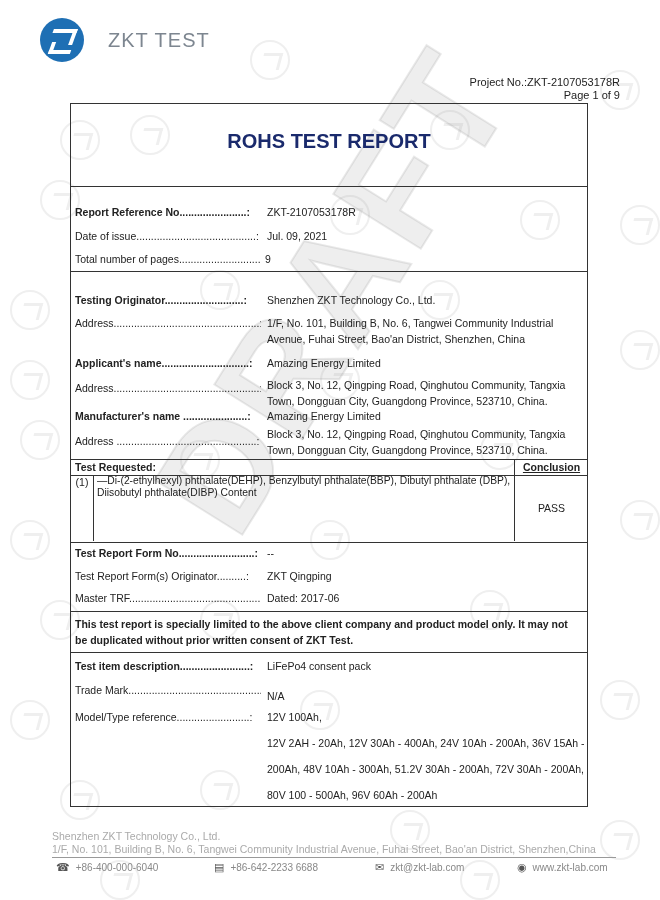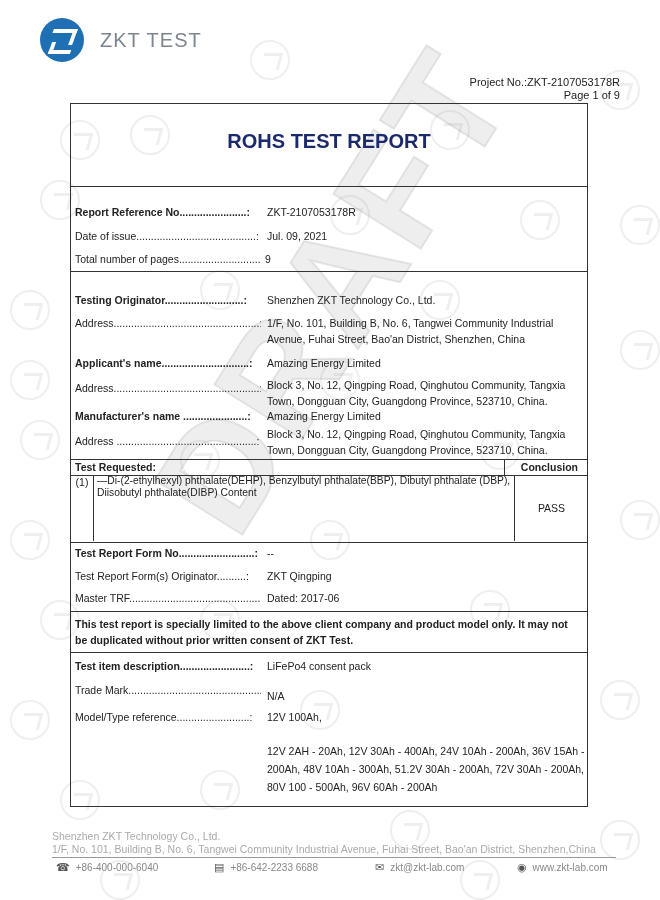--- a/index.html
+++ b/index.html
@@ -18,34 +18,34 @@
       letter-spacing: 4px; z-index: 1; pointer-events: none; white-space: nowrap;
       -webkit-text-stroke: 2px rgba(140,140,140,0.18);
     }
     .header { position: absolute; left: 40px; top: 18px; right: 40px; height: 60px; z-index: 2; }
     .logo { position: absolute; left: 0; top: 0; display: flex; align-items: center; }
     .logo-mark { width: 44px; height: 44px; border-radius: 50%; background: #1e6fb4; position: relative; }
     .logo-mark::before { content: ""; position: absolute; left: 11px; top: 11px; width: 20px; height: 12px;
       border-top: 4px solid #fff; border-right: 4px solid #fff; transform: skewX(-20deg); }
     .logo-mark::after { content: ""; position: absolute; left: 10px; top: 24px; width: 18px; height: 8px;
       border-bottom: 4px solid #fff; border-left: 4px solid #fff; transform: skewX(-20deg); }
-    .logo-text { margin-left: 16px; font-size: 20px; color: #7d8690; letter-spacing: 1px; }
+    .logo-text { margin-left: 24px; font-size: 20px; color: #7d8690; letter-spacing: 1px; }
     .proj { position: absolute; right: 0; top: 18px; text-align: right; font-size: 11px; line-height: 13px; color: #222; margin-top: 40px; }
     .frame { position: absolute; left: 70px; top: 103px; width: 516px; height: 702px; border: 1px solid #333; z-index: 2; }
     .title { position: absolute; left: 0; right: 0; top: 26px; text-align: center; font-size: 20px; font-weight: bold; color: #1a2a6c; }
     .sec { position: absolute; left: 0; right: 0; border-top: 1px solid #333; }
     .row { position: absolute; left: 4px; font-size: 10.5px; }
     .lbl { position: absolute; left: 0; width: 186px; white-space: nowrap; overflow: hidden; }
     .lbl.b { font-weight: bold; }
     .val { position: absolute; left: 192px; width: 318px; line-height: 16px; }
     .val.b { font-weight: normal; }
     .tr-table { position: absolute; left: 0; right: 0; top: 355px; height: 82px; border-top: 1px solid #333; border-bottom: 1px solid #333; font-size: 10.5px; }
     .tr-head { position: absolute; left: 0; right: 0; top: 0; height: 15px; border-bottom: 1px solid #333; font-weight: bold; }
     .tr-head .c1 { position: absolute; left: 4px; top: 1px; }
-    .tr-head .c2 { position: absolute; left: 433px; top: 1px; width: 73px; text-align: right; border-left: 1px solid #333; height: 15px; top: 0; line-height: 15px; }
+    .tr-head .c2 { position: absolute; left: 443px; top: 1px; width: 73px; text-align: center; border-left: 1px solid #333; height: 15px; top: 0; line-height: 15px; text-decoration: underline; }
     .tr-num { position: absolute; left: 0; top: 15px; width: 22px; height: 66px; border-right: 1px solid #333; text-align: center; line-height: 15px; }
     .tr-body { position: absolute; left: 26px; top: 15px; width: 414px; line-height: 12px; font-size: 10.3px; }
     .tr-concl { position: absolute; left: 443px; top: 15px; width: 73px; height: 66px; border-left: 1px solid #333; text-align: center; line-height: 66px; }
     .notice { position: absolute; left: 4px; right: 8px; top: 512px; font-size: 10.5px; font-weight: bold; line-height: 16px; }
     .footer { position: absolute; left: 52px; right: 44px; top: 830px; z-index: 2; font-size: 10.5px; color: #aaa; line-height: 13px; }
     .footer-line { position: absolute; left: 52px; right: 44px; top: 857px; border-top: 1px solid #999; z-index: 2; }
     .contacts { position: absolute; left: 52px; right: 44px; top: 861px; height: 14px; z-index: 2; font-size: 10px; color: #888; }
     .ct { position: absolute; display: flex; align-items: center; }
     .ct .ic { font-size: 11px; color: #555; margin-right: 6px; }
   </style>
@@ -177,21 +177,21 @@
     <span class="lbl b">Test item description........................:</span>
     <span class="val b" style="top:-2px">LiFePo4 consent pack</span>
   </div>
   <div class="row" style="top:580px">
     <span class="lbl">Trade Mark...............................................:</span>
     <span class="val" style="top:4px">N/A</span>
   </div>
   <div class="row" style="top:607px">
     <span class="lbl">Model/Type reference.........................:</span>
     <span class="val" style="top:-2px">12V 100Ah,</span>
-    <span class="val" style="top:31px;line-height:18px">12V 2AH - 20Ah, 12V 30Ah - 400Ah, 24V 10Ah - 200Ah, 36V 15Ah - 200Ah, 48V 10Ah - 300Ah, 51.2V 30Ah - 200Ah, 72V 30Ah - 200Ah, 80V 100 - 500Ah, 96V 60Ah - 200Ah</span>
+    <span class="val" style="top:19px;line-height:26px">12V 2AH - 20Ah, 12V 30Ah - 400Ah, 24V 10Ah - 200Ah, 36V 15Ah - 200Ah, 48V 10Ah - 300Ah, 51.2V 30Ah - 200Ah, 72V 30Ah - 200Ah, 80V 100 - 500Ah, 96V 60Ah - 200Ah</span>
   </div>
 </div>
 
 <div class="footer">
   <div>Shenzhen ZKT Technology Co., Ltd.</div>
   <div>1/F, No. 101, Building B, No. 6, Tangwei Community Industrial Avenue, Fuhai Street, Bao'an District, Shenzhen,China</div>
 </div>
 <div class="footer-line"></div>
 <div class="contacts">
   <div class="ct" style="left:4px">

